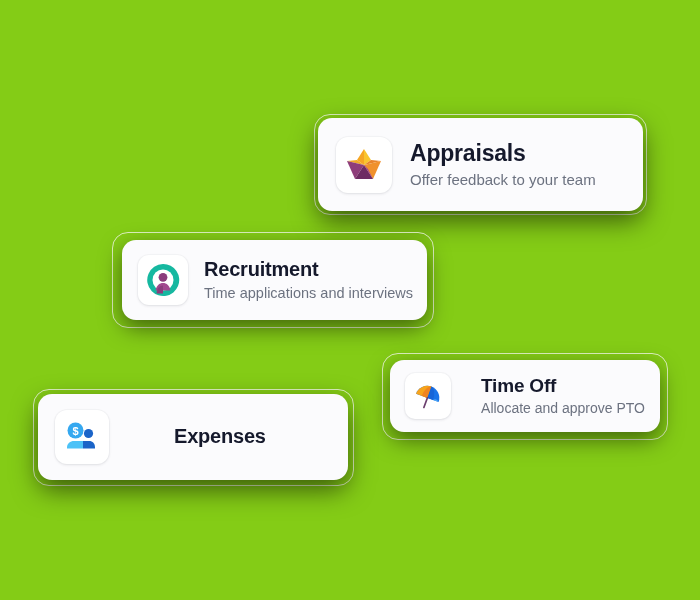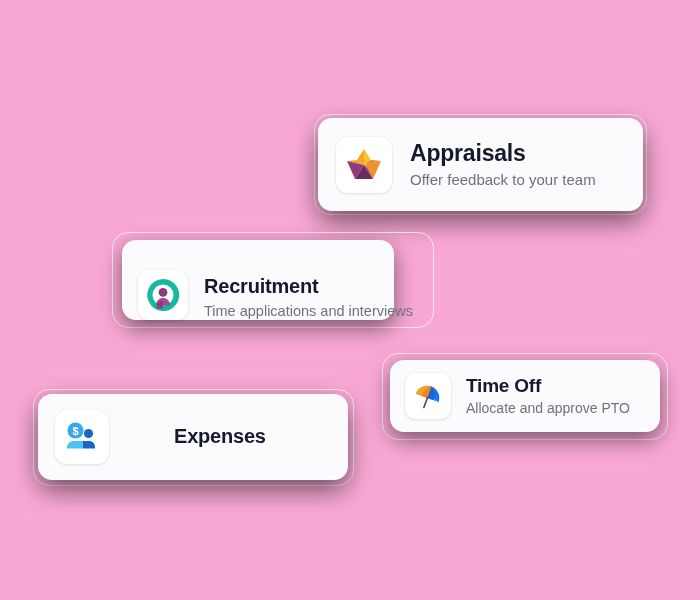--- a/index.html
+++ b/index.html
@@ -4,21 +4,21 @@
 <style>
   html, body {
     margin: 0;
     padding: 0;
     background: #000000;
   }
   #stage {
     position: relative;
     width: 700px;
     height: 600px;
-    background: #f9a8d4;
+    background: #84cc16;
     overflow: hidden;
     font-family: "Liberation Sans", sans-serif;
     -webkit-font-smoothing: antialiased;
   }
 
   
   .card {
     position: absolute;
     display: flex;
     align-items: center;
@@ -72,36 +72,36 @@
     left: 318px; top: 118px; width: 325px; height: 93px;
     padding: 0 18px;
     gap: 18px;
     box-shadow: 0 10px 26px rgba(0,0,0,0.55);
   }
   #frame-appraisals { left: 314px; top: 114px; width: 333px; height: 101px; }
   #card-appraisals .card-title { font-size: 23px; }
   #card-appraisals .card-sub { font-size: 15px; margin-top: 4px; text-align: right; }
 
   #card-recruitment {
-    left: 122px; top: 240px; width: 272px; height: 80px;
+    left: 122px; top: 240px; width: 305px; height: 80px;
     padding: 0 16px;
     gap: 16px;
     box-shadow: 0 8px 22px rgba(0,0,0,0.5);
-    align-items: flex-end;
   }
   #frame-recruitment { left: 112px; top: 232px; width: 322px; height: 96px; }
   #card-recruitment .card-title { font-size: 20px; }
   #card-recruitment .card-sub { font-size: 14.5px; margin-top: 3px; }
   #card-recruitment .icon-tile { width: 50px; height: 50px; border-radius: 11px; }
 
   #card-timeoff {
     left: 390px; top: 360px; width: 270px; height: 72px;
     padding: 0 15px;
     gap: 15px;
     box-shadow: 0 8px 22px rgba(0,0,0,0.5);
+    justify-content: space-between;
   }
   #frame-timeoff { left: 382px; top: 353px; width: 286px; height: 87px; }
   #card-timeoff .card-title { font-size: 19px; }
   #card-timeoff .card-sub { font-size: 14px; margin-top: 3px; }
   #card-timeoff .icon-tile { width: 46px; height: 46px; border-radius: 10px; }
 
   #card-expenses {
     left: 38px; top: 394px; width: 310px; height: 86px;
     padding: 0 17px;
     gap: 17px;

